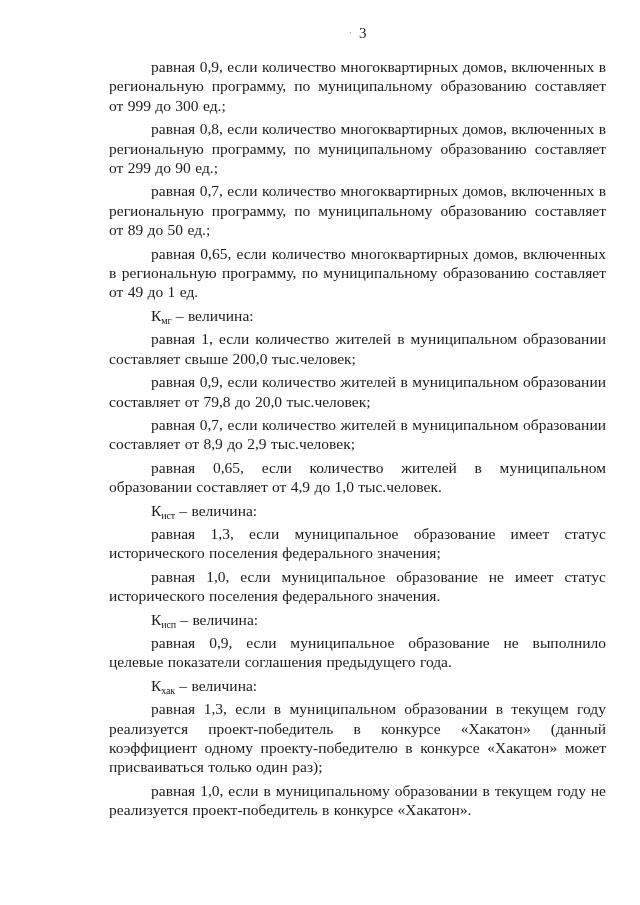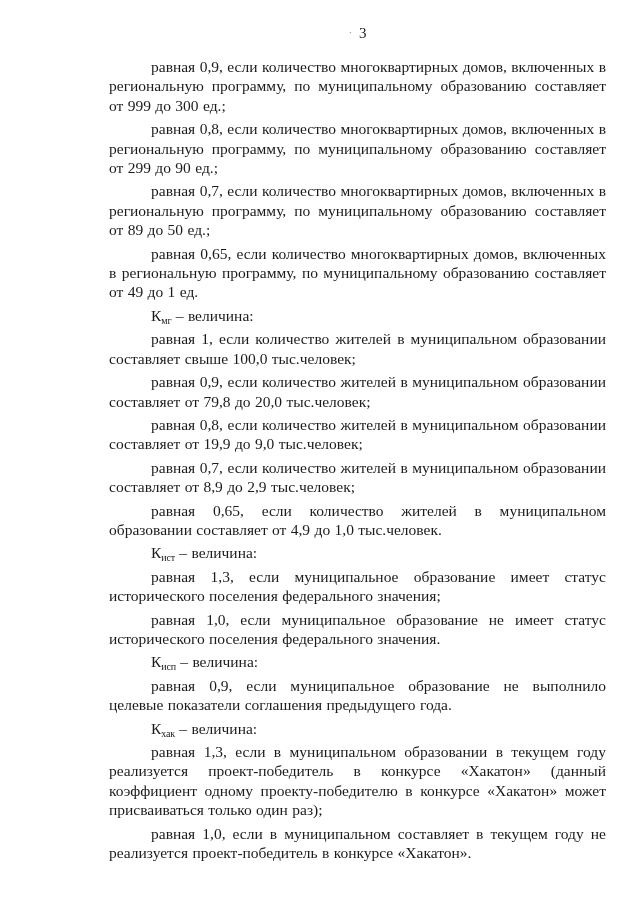--- a/index.html
+++ b/index.html
@@ -58,34 +58,33 @@
 
     <div class="page-number"><span class="artifact-dot">·</span><span>3</span></div>
 
     <p class="para">равная 0,9, если количество многоквартирных домов, включенных в региональную программу, по муниципальному образованию составляет от 999 до 300 ед.;</p>
     <p class="para">равная 0,8, если количество многоквартирных домов, включенных в региональную программу, по муниципальному образованию составляет от 299 до 90 ед.;</p>
     <p class="para">равная 0,7, если количество многоквартирных домов, включенных в региональную программу, по муниципальному образованию составляет от 89 до 50 ед.;</p>
     <p class="para">равная 0,65, если количество многоквартирных домов, включенных в региональную программу, по муниципальному образованию составляет от 49 до 1 ед.</p>
 
     <p class="para"><span>К</span><sub>мг</sub><span> – величина:</span></p>
 
-    <p class="para">равная 1, если количество жителей в муниципальном образовании составляет свыше 100,0 тыс.человек;</p>
+    <p class="para">равная 1, если количество жителей в муниципальном образовании составляет свыше 200,0 тыс.человек;</p>
     <p class="para">равная 0,9, если количество жителей в муниципальном образовании составляет от 79,8 до 20,0 тыс.человек;</p>
-    <p class="para">равная 0,8, если количество жителей в муниципальном образовании составляет от 19,9 до 9,0 тыс.человек;</p>
     <p class="para">равная 0,7, если количество жителей в муниципальном образовании составляет от 8,9 до 2,9 тыс.человек;</p>
     <p class="para">равная 0,65, если количество жителей в муниципальном образовании составляет от 4,9 до 1,0 тыс.человек.</p>
 
     <p class="para"><span>К</span><sub>ист</sub><span> – величина:</span></p>
 
     <p class="para">равная 1,3, если муниципальное образование имеет статус исторического поселения федерального значения;</p>
     <p class="para">равная 1,0, если муниципальное образование не имеет статус исторического поселения федерального значения.</p>
 
     <p class="para"><span>К</span><sub>исп</sub><span> – величина:</span></p>
 
     <p class="para">равная 0,9, если муниципальное образование не выполнило целевые показатели соглашения предыдущего года.</p>
 
     <p class="para"><span>К</span><sub>хак</sub><span> – величина:</span></p>
 
     <p class="para">равная 1,3, если в муниципальном образовании в текущем году реализуется проект-победитель в конкурсе «Хакатон» (данный коэффициент одному проекту-победителю в конкурсе «Хакатон» может присваиваться только один раз);</p>
-    <p class="para">равная 1,0, если в муниципальном составляет в текущем году не реализуется проект-победитель в конкурсе «Хакатон».</p>
+    <p class="para">равная 1,0, если в муниципальному образовании в текущем году не реализуется проект-победитель в конкурсе «Хакатон».</p>
 
   </div>
 </div>
 
 </body></html>

